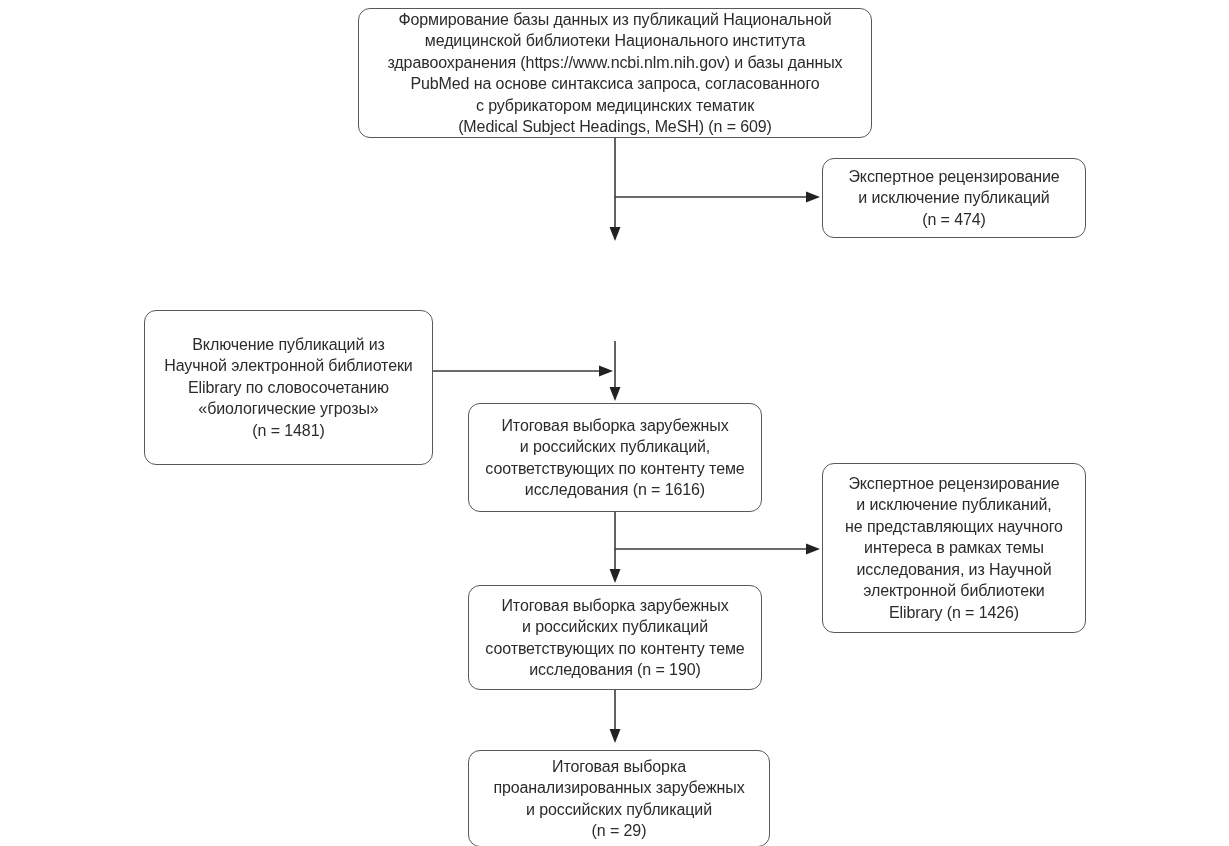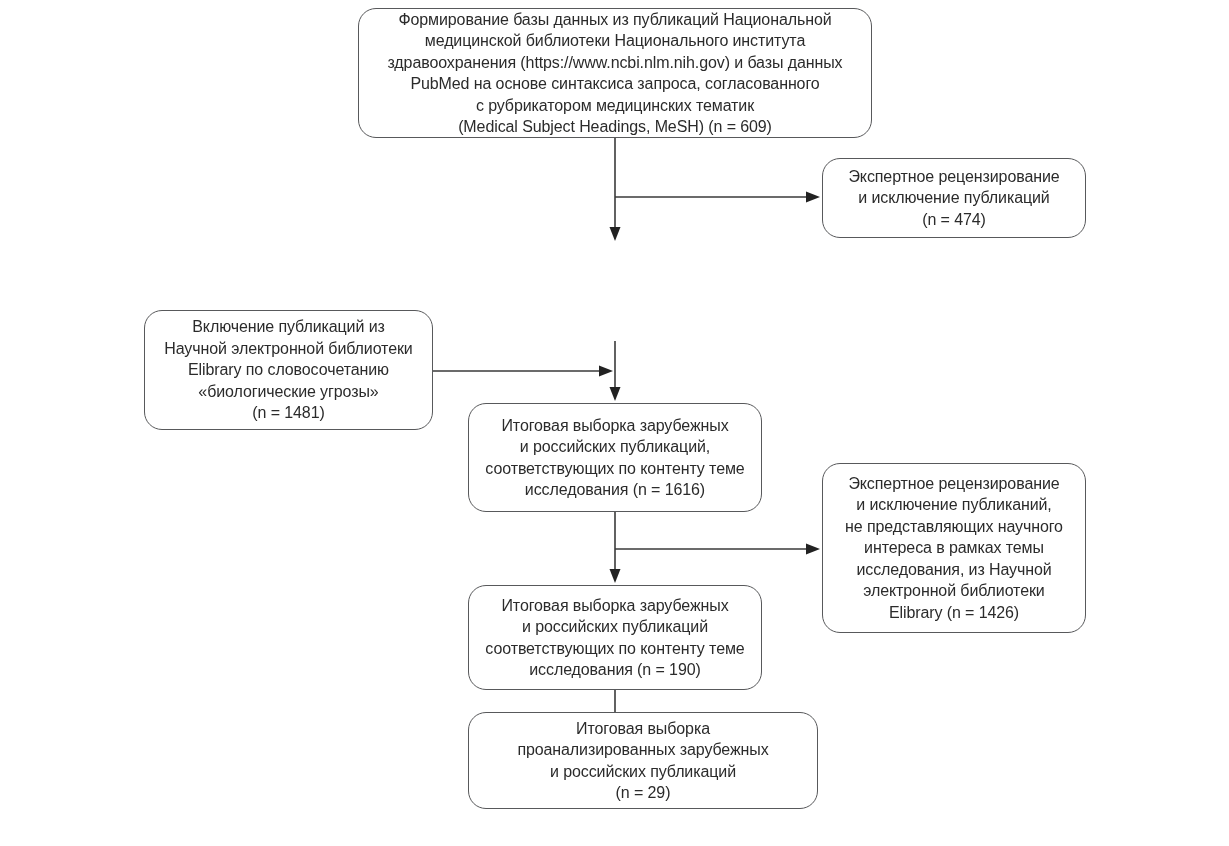--- a/index.html
+++ b/index.html
@@ -13,41 +13,41 @@
   }
   .edges-layer {
     position: absolute;
     left: 0; top: 0;
     width: 1229px; height: 846px;
   }
   .node {
     position: absolute;
     box-sizing: border-box;
     border: 1.6px solid #58595b;
-    border-radius: 18px;
+    border-radius: 12px;
     background: #ffffff;
     display: flex;
     align-items: center;
     justify-content: center;
     text-align: center;
     color: #2b2b2b;
     font-size: 16px;
     line-height: 21.5px;
     letter-spacing: -0.1px;
     white-space: pre-line;
     padding: 2px 6px;
   }
   .node-source     { left: 358px; top: 8px;   width: 514px; height: 130px; }
   .node-expert1    { left: 822px; top: 158px; width: 264px; height: 80px;  }
   .node-summary    { left: 468px; top: 243px; width: 294px; height: 98px;  }
-  .node-elibrary   { left: 144px; top: 310px; width: 289px; height: 120px; }
+  .node-elibrary   { left: 144px; top: 310px; width: 289px; height: 155px; }
   .node-final1616  { left: 468px; top: 403px; width: 294px; height: 109px; }
   .node-expert2    { left: 822px; top: 463px; width: 264px; height: 170px; }
   .node-final190   { left: 468px; top: 585px; width: 294px; height: 105px; }
-  .node-final29    { left: 468px; top: 712px; width: 350px; height: 97px;  }
+  .node-final29    { left: 468px; top: 750px; width: 302px; height: 97px;  }
   .edge-line { stroke: #3a3a3a; stroke-width: 1.6; fill: none; }
   .edge-head { fill: #222222; stroke: none; }
 </style>
 </head>
 <body>
 
 <div class="canvas">
 
   <svg class="edges-layer" width="1229" height="846" viewBox="0 0 1229 846" xmlns="http://www.w3.org/2000/svg">
 

